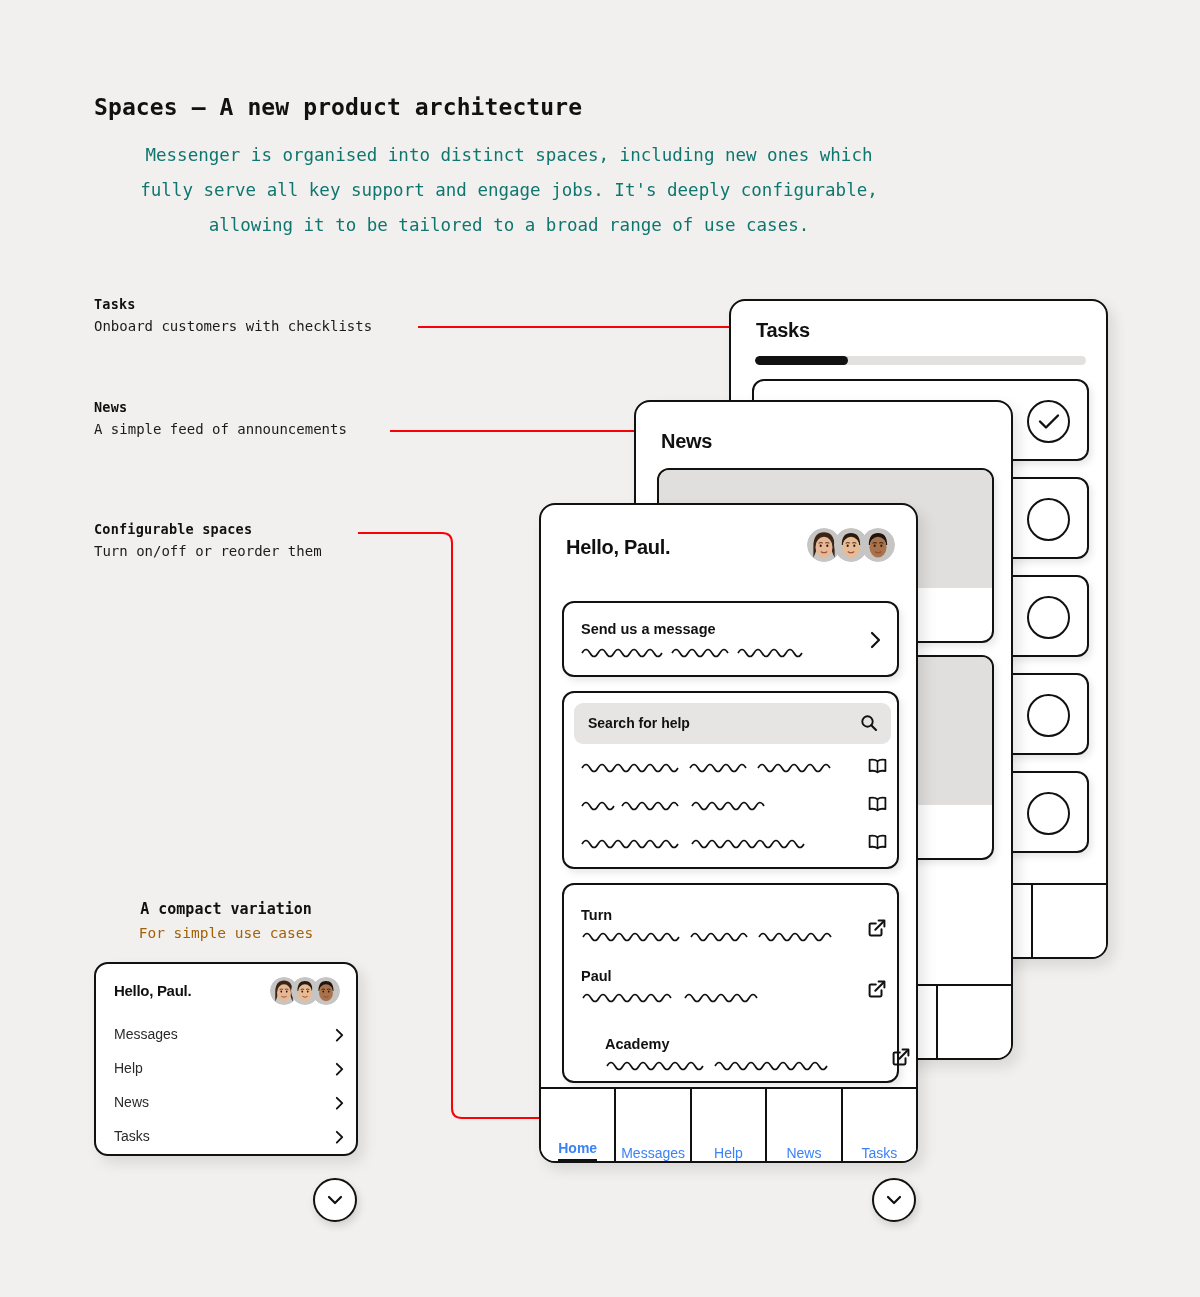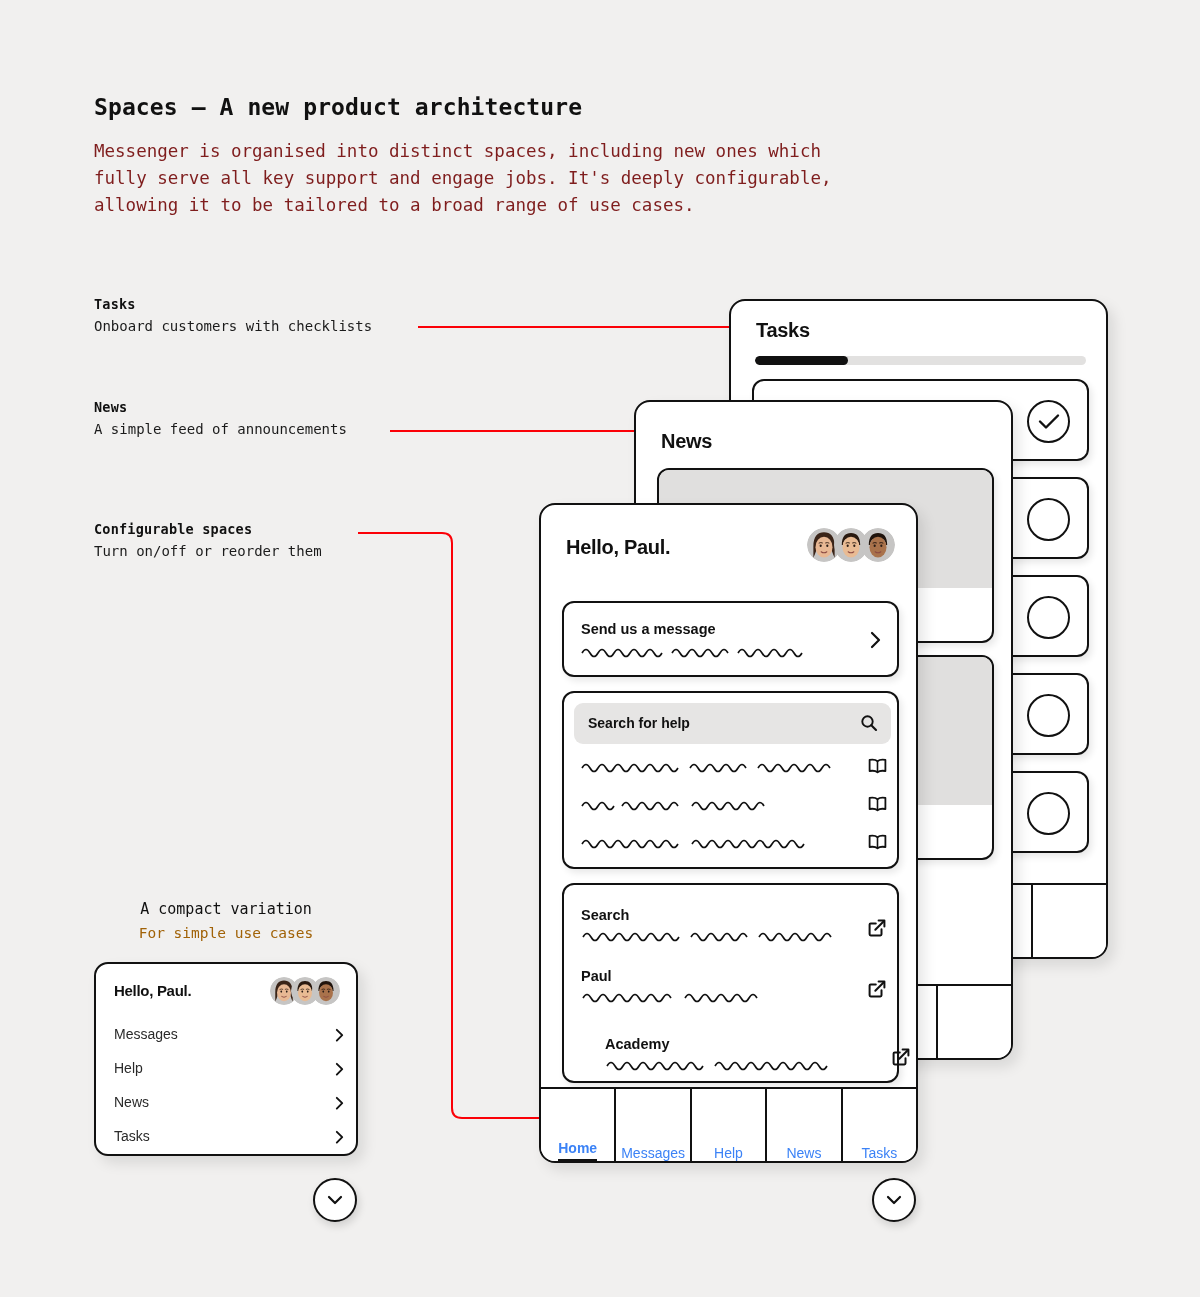--- a/index.html
+++ b/index.html
@@ -14,22 +14,23 @@
   
   .mono { font-family: "DejaVu Sans Mono", "Liberation Mono", monospace; }
 
   #page-title {
     position: absolute; left: 94px; top: 94px;
     font-size: 23px; font-weight: 700; color: #111;
     letter-spacing: 0.1px; white-space: nowrap;
   }
   #page-desc {
     position: absolute; left: 94px; top: 138px; width: 830px;
-    font-size: 17.5px; line-height: 27px; color: #7f1d1d;
+    font-size: 17.5px; line-height: 35px; color: #0f766e;
     white-space: pre-line;
+    text-align: center;
   }
 
   
   .anno { position: absolute; }
   .anno-title {
     font-size: 13.5px; font-weight: 700; color: #111; letter-spacing: .2px;
     white-space: nowrap;
   }
   .anno-sub {
     font-size: 14px; color: #1b1b1b; margin-top: 6px; white-space: nowrap;
@@ -38,21 +39,21 @@
   #anno-news  { left: 94px; top: 399px; }
   #anno-conf  { left: 94px; top: 521px; }
 
   
   #connectors { position: absolute; left: 0; top: 0; width: 1200px; height: 1297px; pointer-events: none; }
 
   
   #compact-caption {
     position: absolute; left: 94px; top: 900px; width: 264px; text-align: center;
   }
-  #compact-caption .c-title { font-size: 15px; font-weight: 400; color: #111; text-align: center; }
+  #compact-caption .c-title { font-size: 15px; font-weight: 700; color: #111; text-align: center; }
   #compact-caption .c-sub { font-size: 14.5px; color: #a16207; margin-top: 7px; }
 
   
   .card {
     position: absolute; background: #fff;
     border: 2px solid #111; border-radius: 16px;
     box-shadow: 6px 7px 14px rgba(0,0,0,.10);
   }
   .inner-card {
     border: 2px solid #111; border-radius: 12px; background: #fff;
@@ -371,21 +372,21 @@
         <path class="sq" d="M92,9 q4,-7 8,0 t8,0 t8,0 t8,0 t8,0 t8,0 t8,0" fill="none" stroke="#111" stroke-width="1.6"></path>
         <path class="sq" d="M158,9 q4,-7 8,0 t8,0 t8,0 t8,0 t8,0 t8,0 t8,0 t8,0" fill="none" stroke="#111" stroke-width="1.6"></path>
       </svg>
       <svg class="smc-chev" width="11" height="18" viewBox="0 0 11 18">
         <path d="M2,2 L9,9 L2,16" fill="none" stroke="#111" stroke-width="2.2" stroke-linecap="round" stroke-linejoin="round"></path>
       </svg>
     </div>
 
     <div id="links-card" class="inner-card">
       <div id="link-rows">
-          <div class="link-row" style="top: 22px;"><div class="lr-title">Search</div><svg width="260" height="14" viewBox="0 0 260 14" class="lr-squig" style="margin-top: 5px;">
+          <div class="link-row" style="top: 22px;"><div class="lr-title">Turn</div><svg width="260" height="14" viewBox="0 0 260 14" class="lr-squig" style="margin-top: 5px;">
               <path d="M2,9 q4,-7 8,0 t8,0 t8,0 t8,0 t8,0 t8,0 t8,0 t8,0 t8,0 t8,0 t8,0 t8,0" fill="none" stroke="#111" stroke-width="1.6"></path>
               <path d="M110,9 q4,-7 8,0 t8,0 t8,0 t8,0 t8,0 t8,0 t8,0" fill="none" stroke="#111" stroke-width="1.6"></path>
               <path d="M178,9 q4,-7 8,0 t8,0 t8,0 t8,0 t8,0 t8,0 t8,0 t8,0 t8,0" fill="none" stroke="#111" stroke-width="1.6"></path>
             </svg><svg width="18" height="18" viewBox="0 0 18 18" style="position: absolute; right: 0px; top: 12px;">
               <path d="M13.5,10.2 L13.5,15.3 C13.5,15.9 13,16.4 12.4,16.4 L2.7,16.4 C2.1,16.4 1.6,15.9 1.6,15.3 L1.6,5.6 C1.6,5 2.1,4.5 2.7,4.5 L7.8,4.5" fill="none" stroke="#111" stroke-width="2" stroke-linecap="round" stroke-linejoin="round"></path>
               <path d="M10.6,1.6 L16.4,1.6 L16.4,7.4" fill="none" stroke="#111" stroke-width="2" stroke-linecap="round" stroke-linejoin="round"></path>
               <path d="M7.3,10.7 L16,2" stroke="#111" stroke-width="2" stroke-linecap="round"></path>
             </svg></div>
           <div class="link-row" style="top: 83px;"><div class="lr-title">Paul</div><svg width="182" height="14" viewBox="0 0 182 14" class="lr-squig" style="margin-top: 5px;">
               <path d="M2,9 q4,-7 8,0 t8,0 t8,0 t8,0 t8,0 t8,0 t8,0 t8,0 t8,0 t8,0 t8,0" fill="none" stroke="#111" stroke-width="1.6"></path>

